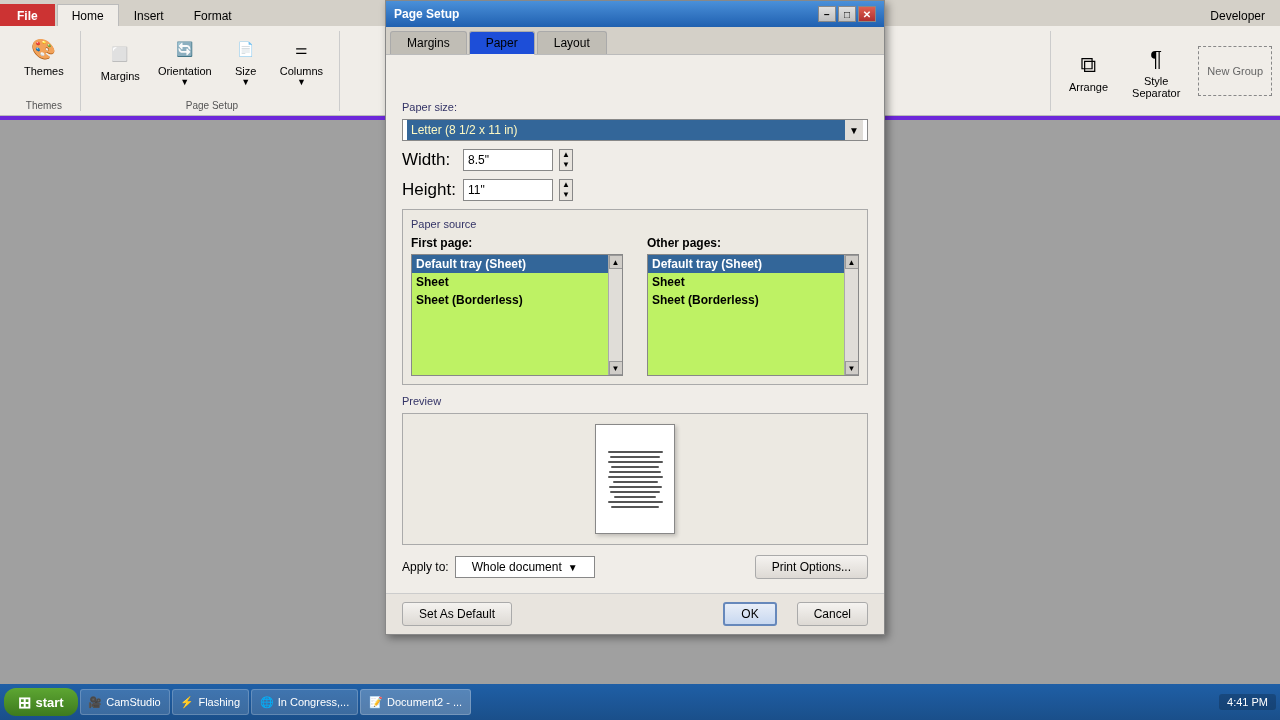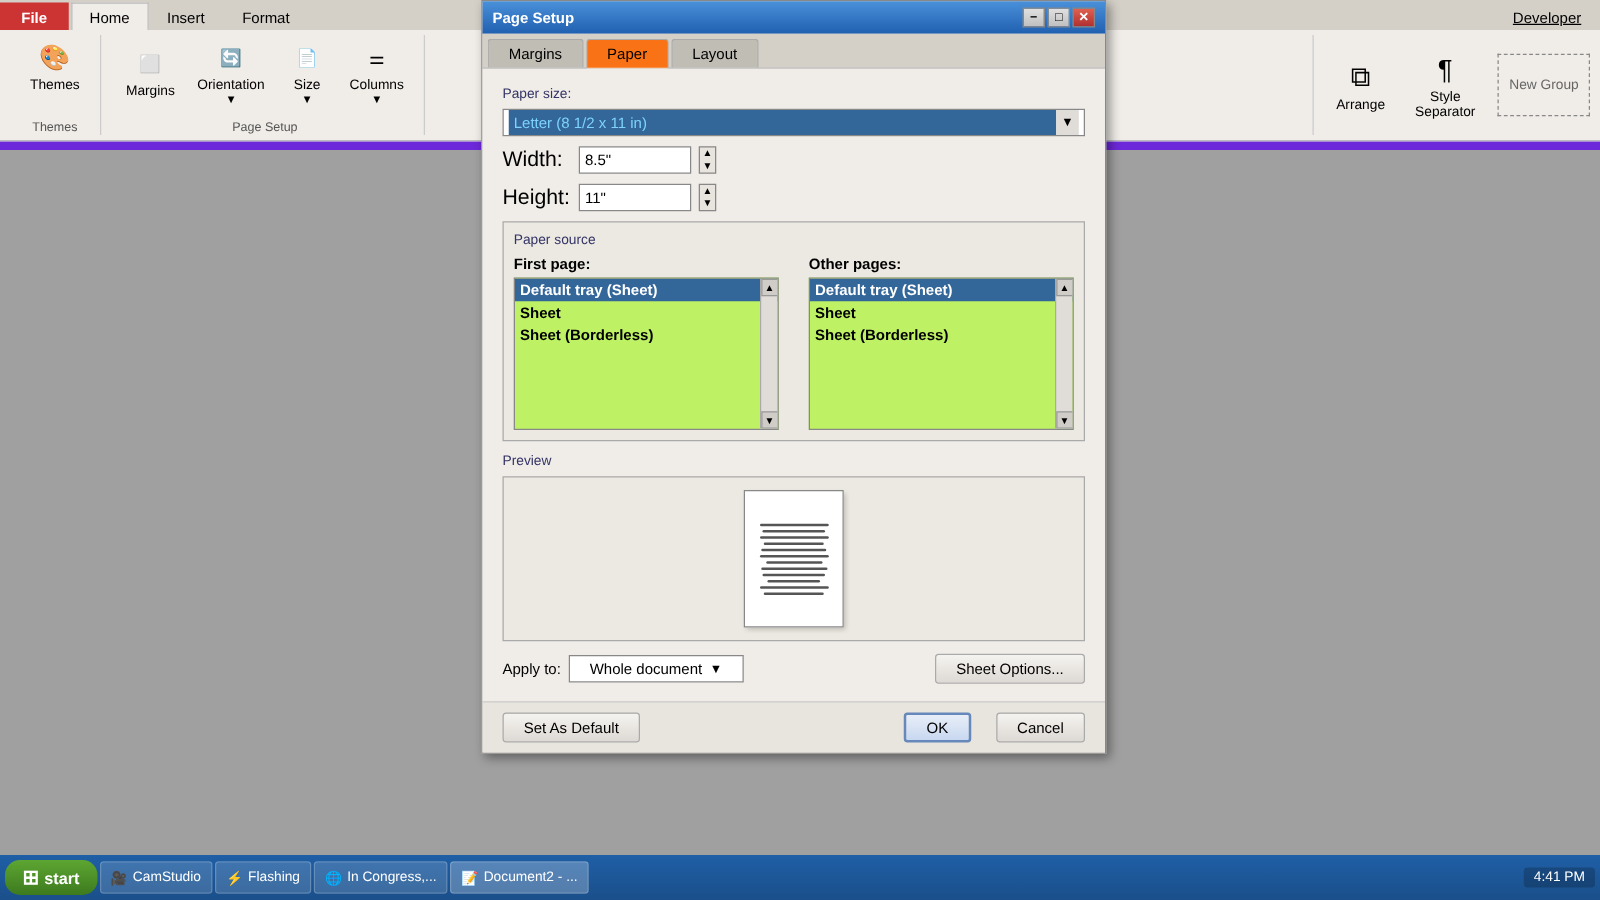--- a/index.html
+++ b/index.html
@@ -9,21 +9,21 @@
       background: #d4d0c8;
       width: 1280px;
       height: 720px;
       overflow: hidden;
       position: relative;
     }
 
     
     .ribbon {
       background: #f0ede8;
-      border-bottom: 7px solid #6d28d9;
+      border-bottom: 4px solid #6d28d9;
       height: 120px;
       width: 100%;
       position: relative;
       display: flex;
       flex-direction: column;
     }
 
     .ribbon-tabs {
       display: flex;
       background: #d4d0c8;
@@ -245,30 +245,31 @@
       font-size: 12px;
       cursor: pointer;
       background: #c0bdb5;
       border: 1px solid #aaa;
       border-bottom: none;
       border-radius: 3px 3px 0 0;
       position: relative;
     }
 
     .dialog-tab.active {
-      background: #f97316;
+      background: #1d4ed8;
       border-color: #aaa;
       border-bottom: 1px solid #f0ede8;
       margin-bottom: -1px;
       z-index: 1;
     }
 
     .dialog-body {
       padding: 14px 16px;
       background: #f0ede8;
+      margin-top: 32px;
     }
 
     .section-label {
       color: #336;
       font-size: 11px;
       margin-bottom: 6px;
       font-weight: normal;
     }
 
     .field-row {
@@ -292,21 +293,21 @@
       padding: 0 4px;
       display: flex;
       align-items: center;
       justify-content: space-between;
       cursor: pointer;
       position: relative;
     }
 
     .field-select-highlight {
       background: #336699;
-      color: #7dd3fc;
+      color: #fef9c3;
       flex: 1;
       padding: 0 4px;
       height: 100%;
       display: flex;
       align-items: center;
     }
 
     .spinner-btn {
       display: flex;
       flex-direction: column;
@@ -508,21 +509,21 @@
     </div>
     <div class="ribbon-tab active">
       <span>Home</span>
     </div>
     <div class="ribbon-tab">
       <span>Insert</span>
     </div>
     <div class="ribbon-tab">
       <span>Format</span>
     </div>
-    <div class="ribbon-tab" style="margin-left:auto;text-decoration:underline;">
+    <div class="ribbon-tab" style="margin-left:auto;">
       <span>Developer</span>
     </div>
   </div>
 
   <div class="ribbon-content">
 
     <div class="ribbon-group">
       <div class="ribbon-items-row">
         <div class="ribbon-btn">
           <div class="ribbon-icon">🎨</div>
@@ -698,21 +699,21 @@
 
     <div class="apply-row">
       <div class="apply-left">
         <span>Apply to:</span>
         <div class="apply-select">
           <span>Whole document</span>
           <span style="font-size:10px;">▼</span>
         </div>
       </div>
       <button class="btn">
-        <span>Sheet Options...</span>
+        <span>Print Options...</span>
       </button>
     </div>
   </div>
 
   <div class="dialog-footer">
     <button class="btn">
       <span>Set As Default</span>
     </button>
     <div style="display:flex; gap:20px;">
       <button class="btn btn-default">

